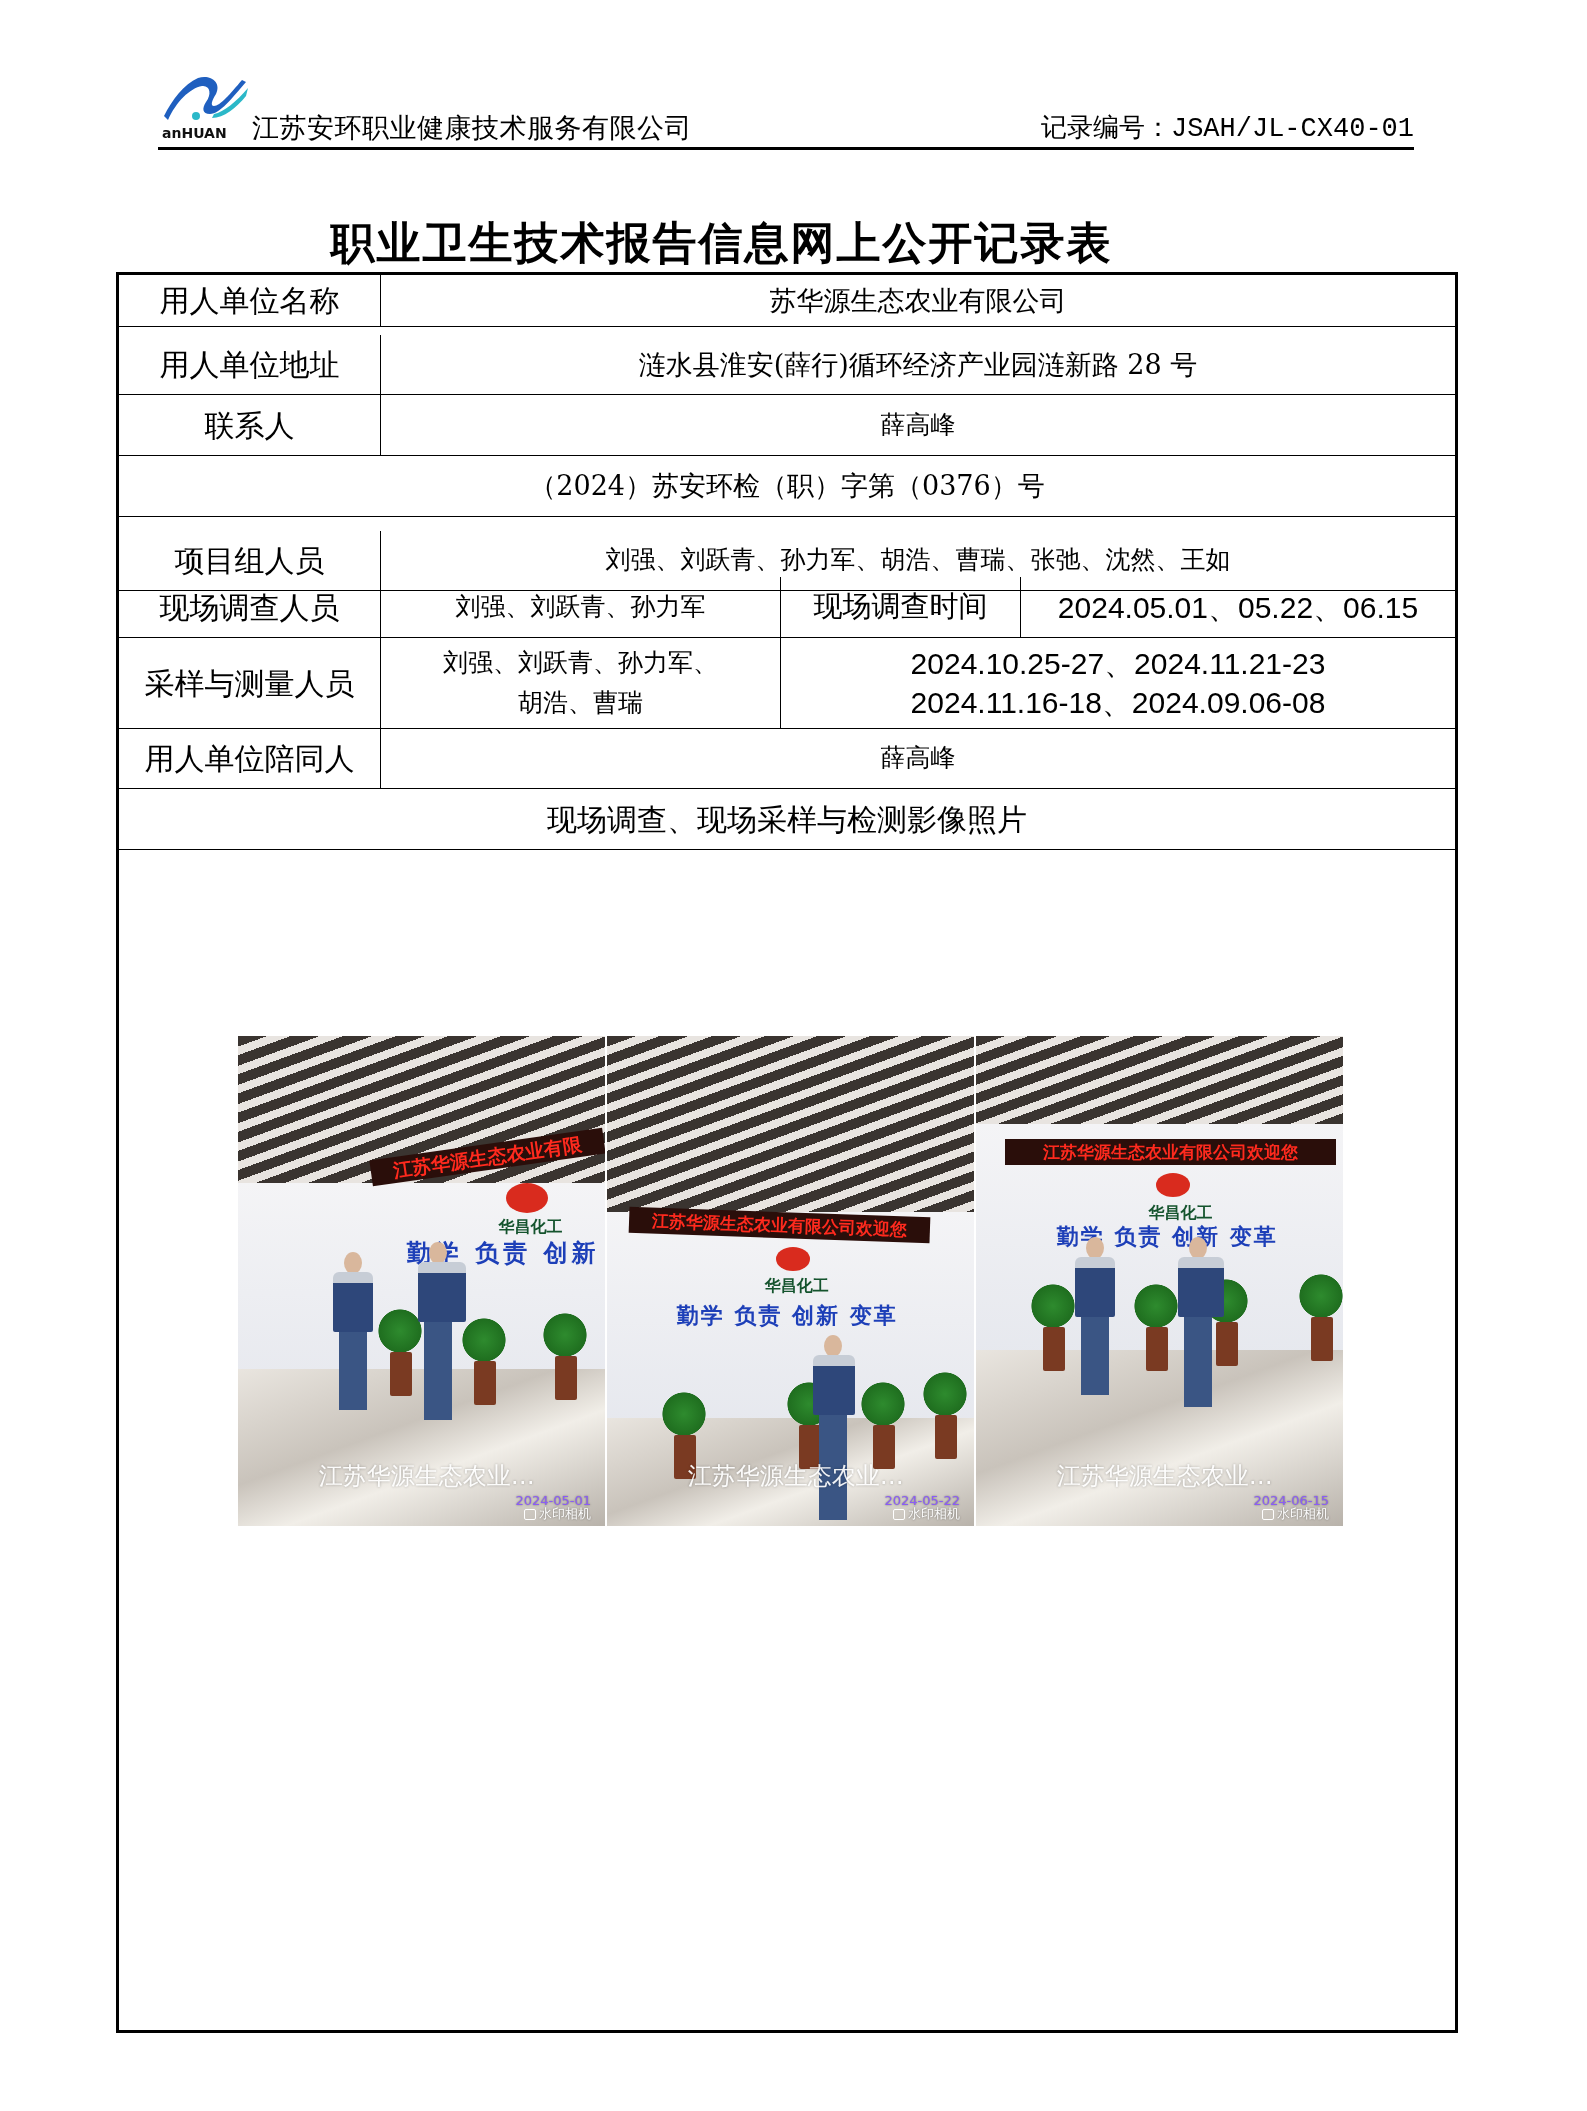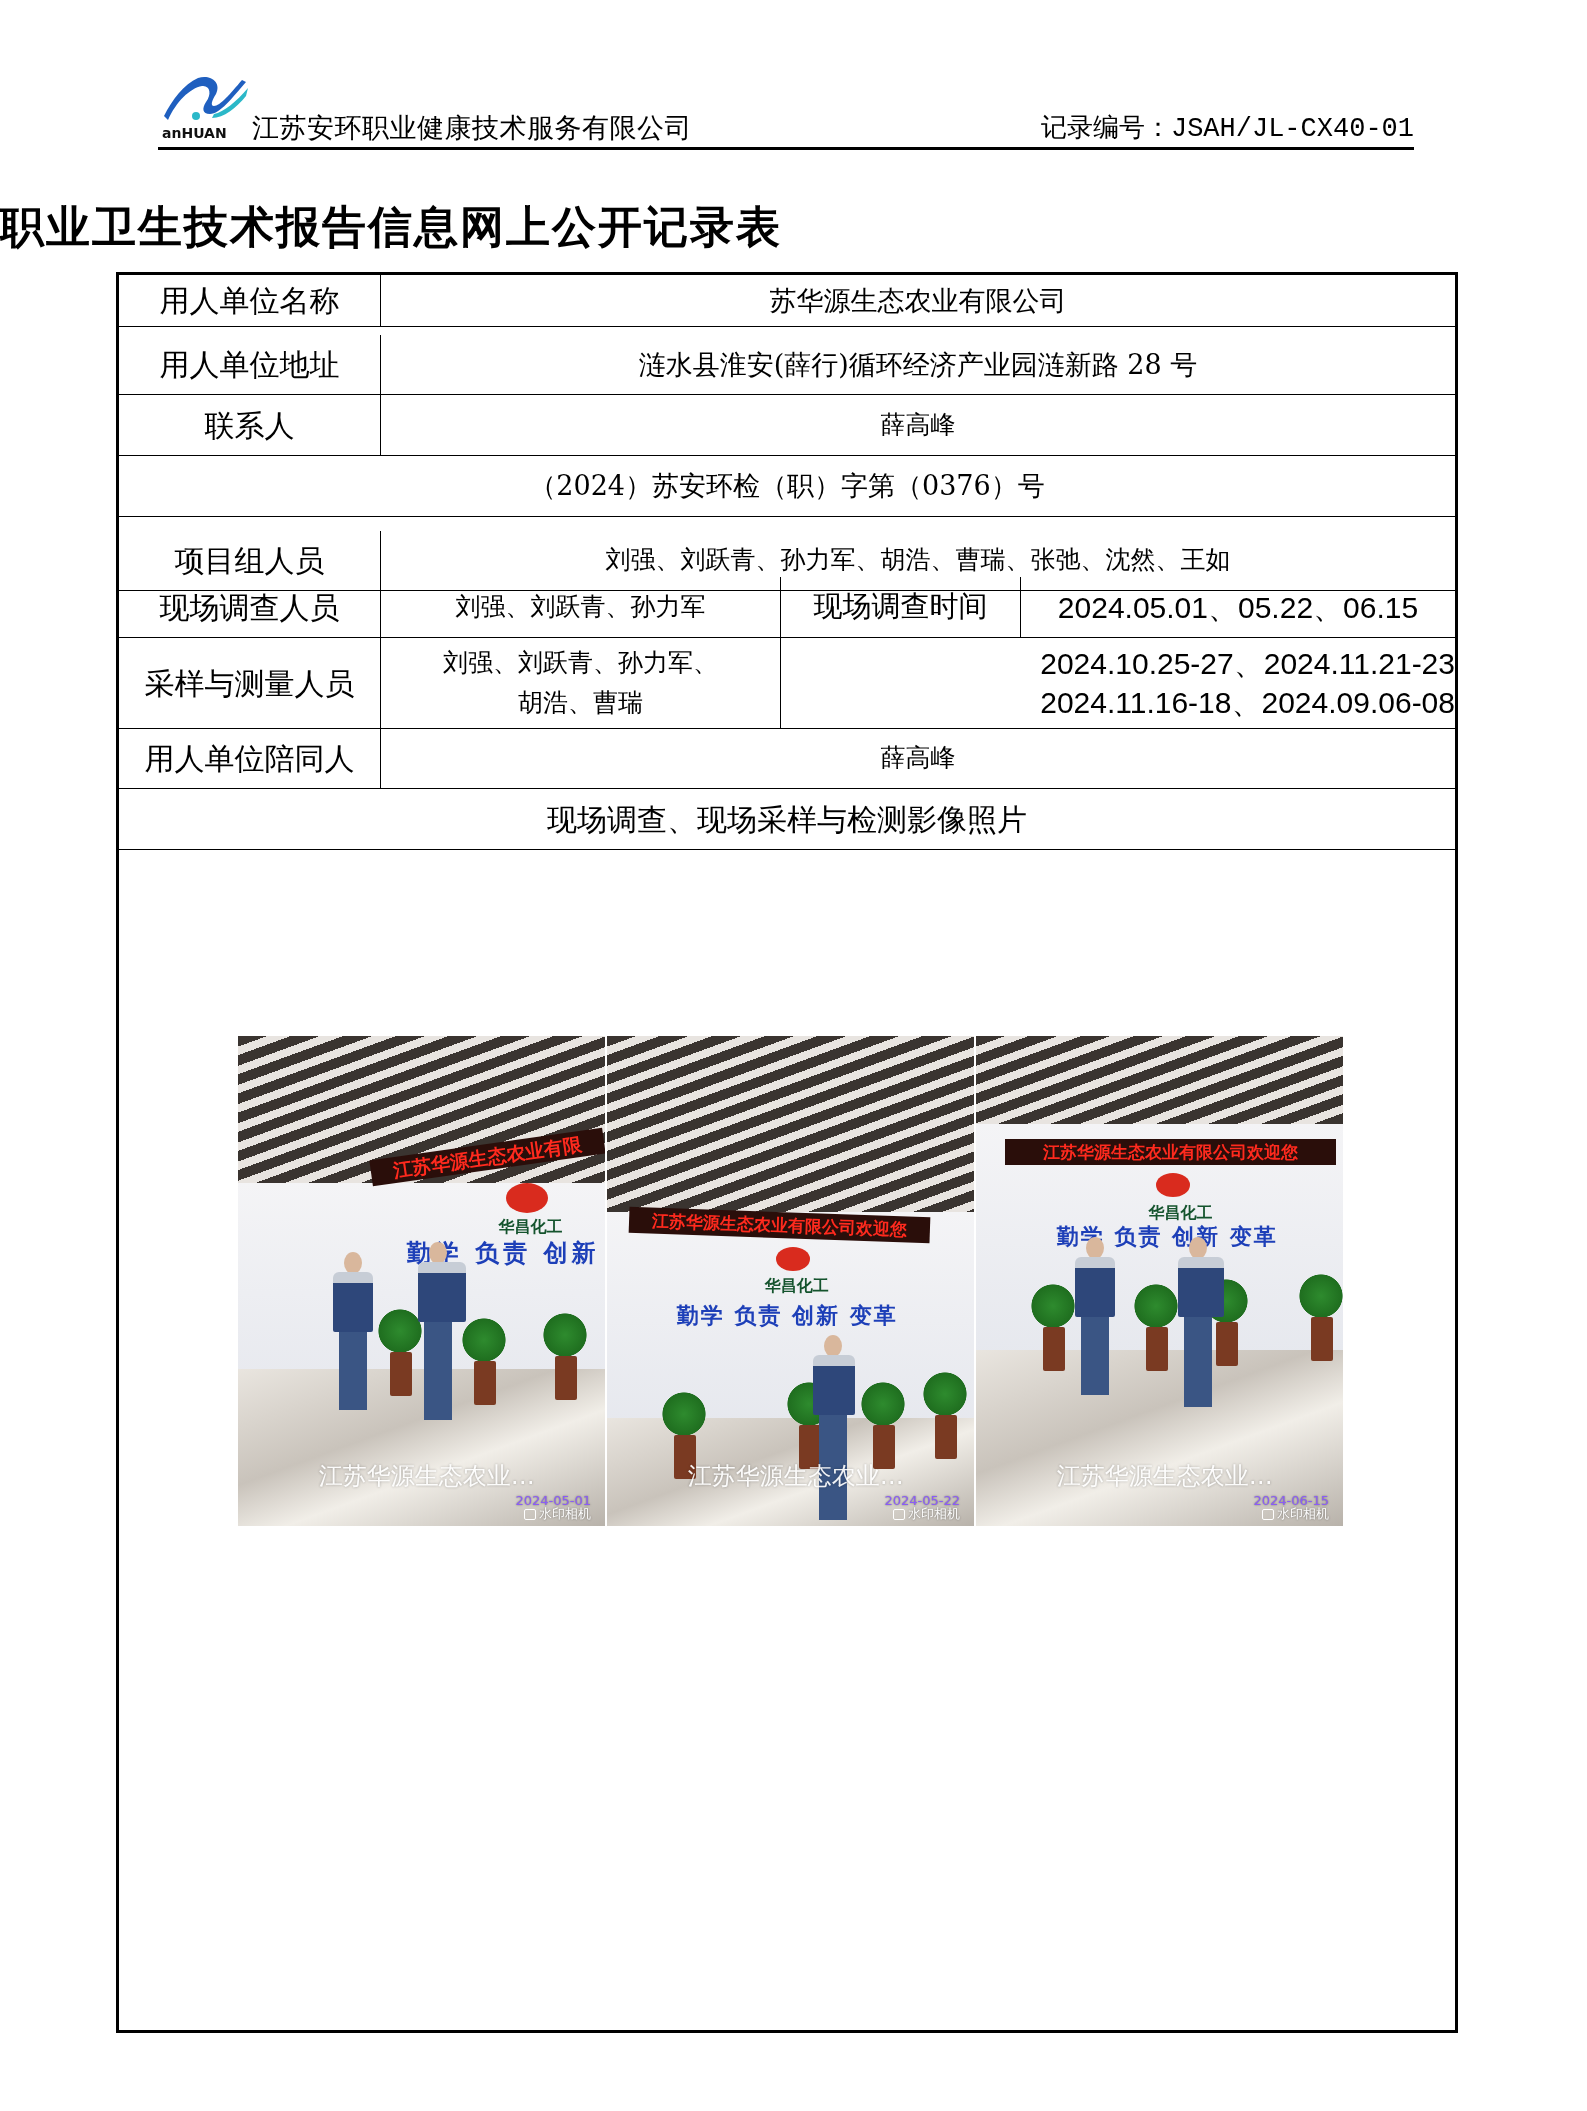--- a/index.html
+++ b/index.html
@@ -8,21 +8,21 @@
 
   
   .header { position: absolute; left: 158px; top: 70px; width: 1256px; height: 80px; }
   .logo { position: absolute; left: 4px; top: 4px; width: 88px; height: 68px; }
   .company { position: absolute; left: 94px; top: 40px; font-size: 27px; font-family: "DejaVu Serif", serif; letter-spacing: 0.5px; white-space: nowrap; }
   .record-no { position: absolute; right: 0px; top: 40px; font-size: 26px; font-family: "DejaVu Serif", serif; white-space: nowrap; }
   .record-no .code { font-family: "Liberation Mono", "DejaVu Sans Mono", monospace; font-size: 27px; }
   .header-rule { position: absolute; left: 0; top: 77px; width: 1256px; height: 3px; background: #000; }
 
   
-  .title { position: absolute; left: 0; top: 198px; width: 1443px; font-family: "DejaVu Sans", sans-serif; font-weight: bold; font-size: 44px; letter-spacing: 2px; }
+  .title { position: absolute; left: 0; top: 214px; width: 1443px; text-align: center; font-family: "DejaVu Sans", sans-serif; font-weight: bold; font-size: 44px; letter-spacing: 2px; }
 
   
   .form { position: absolute; left: 116px; top: 272px; width: 1342px; height: 1761px; border: 3px solid #000; }
   .row { position: absolute; left: 0; width: 100%; border-bottom: 1.5px solid #000; display: flex; }
   .cell { display: flex; align-items: center; justify-content: center; text-align: center; border-right: 1.5px solid #000; height: 100%; font-size: 28px; line-height: 1.3; }
   .cell:last-child { border-right: none; }
   .lbl { width: 262px; font-family: "DejaVu Serif", serif; font-size: 30px; }
   .val { flex: 1; font-family: "DejaVu Serif", serif; font-size: 27px; }
   .val.small { font-size: 25px; }
   .mid-val { width: 400px; font-size: 25px; }
@@ -107,21 +107,21 @@
     <div class="cell mid-lbl">现场调查时间</div>
     <div class="cell date-val">2024.05.01、05.22、06.15</div>
   </div>
 
   <div class="row" style="top:363px;height:91px;">
     <div class="cell lbl">采样与测量人员</div>
     <div class="cell mid-val" style="flex-direction:column;line-height:1.6;">
       <span>刘强、刘跃青、孙力军、</span>
       <span>胡浩、曹瑞</span>
     </div>
-    <div class="cell date-val two" style="flex-direction:column;align-items:flex-end;padding-left:0;">
+    <div class="cell date-val two" style="flex-direction:column;align-items:center;padding-left:0;">
       <span>2024.10.25-27、2024.11.21-23</span>
       <span>2024.11.16-18、2024.09.06-08</span>
     </div>
   </div>
 
   <div class="row" style="top:454px;height:60px;">
     <div class="cell lbl">用人单位陪同人</div>
     <div class="cell val small">薛高峰</div>
   </div>
 

